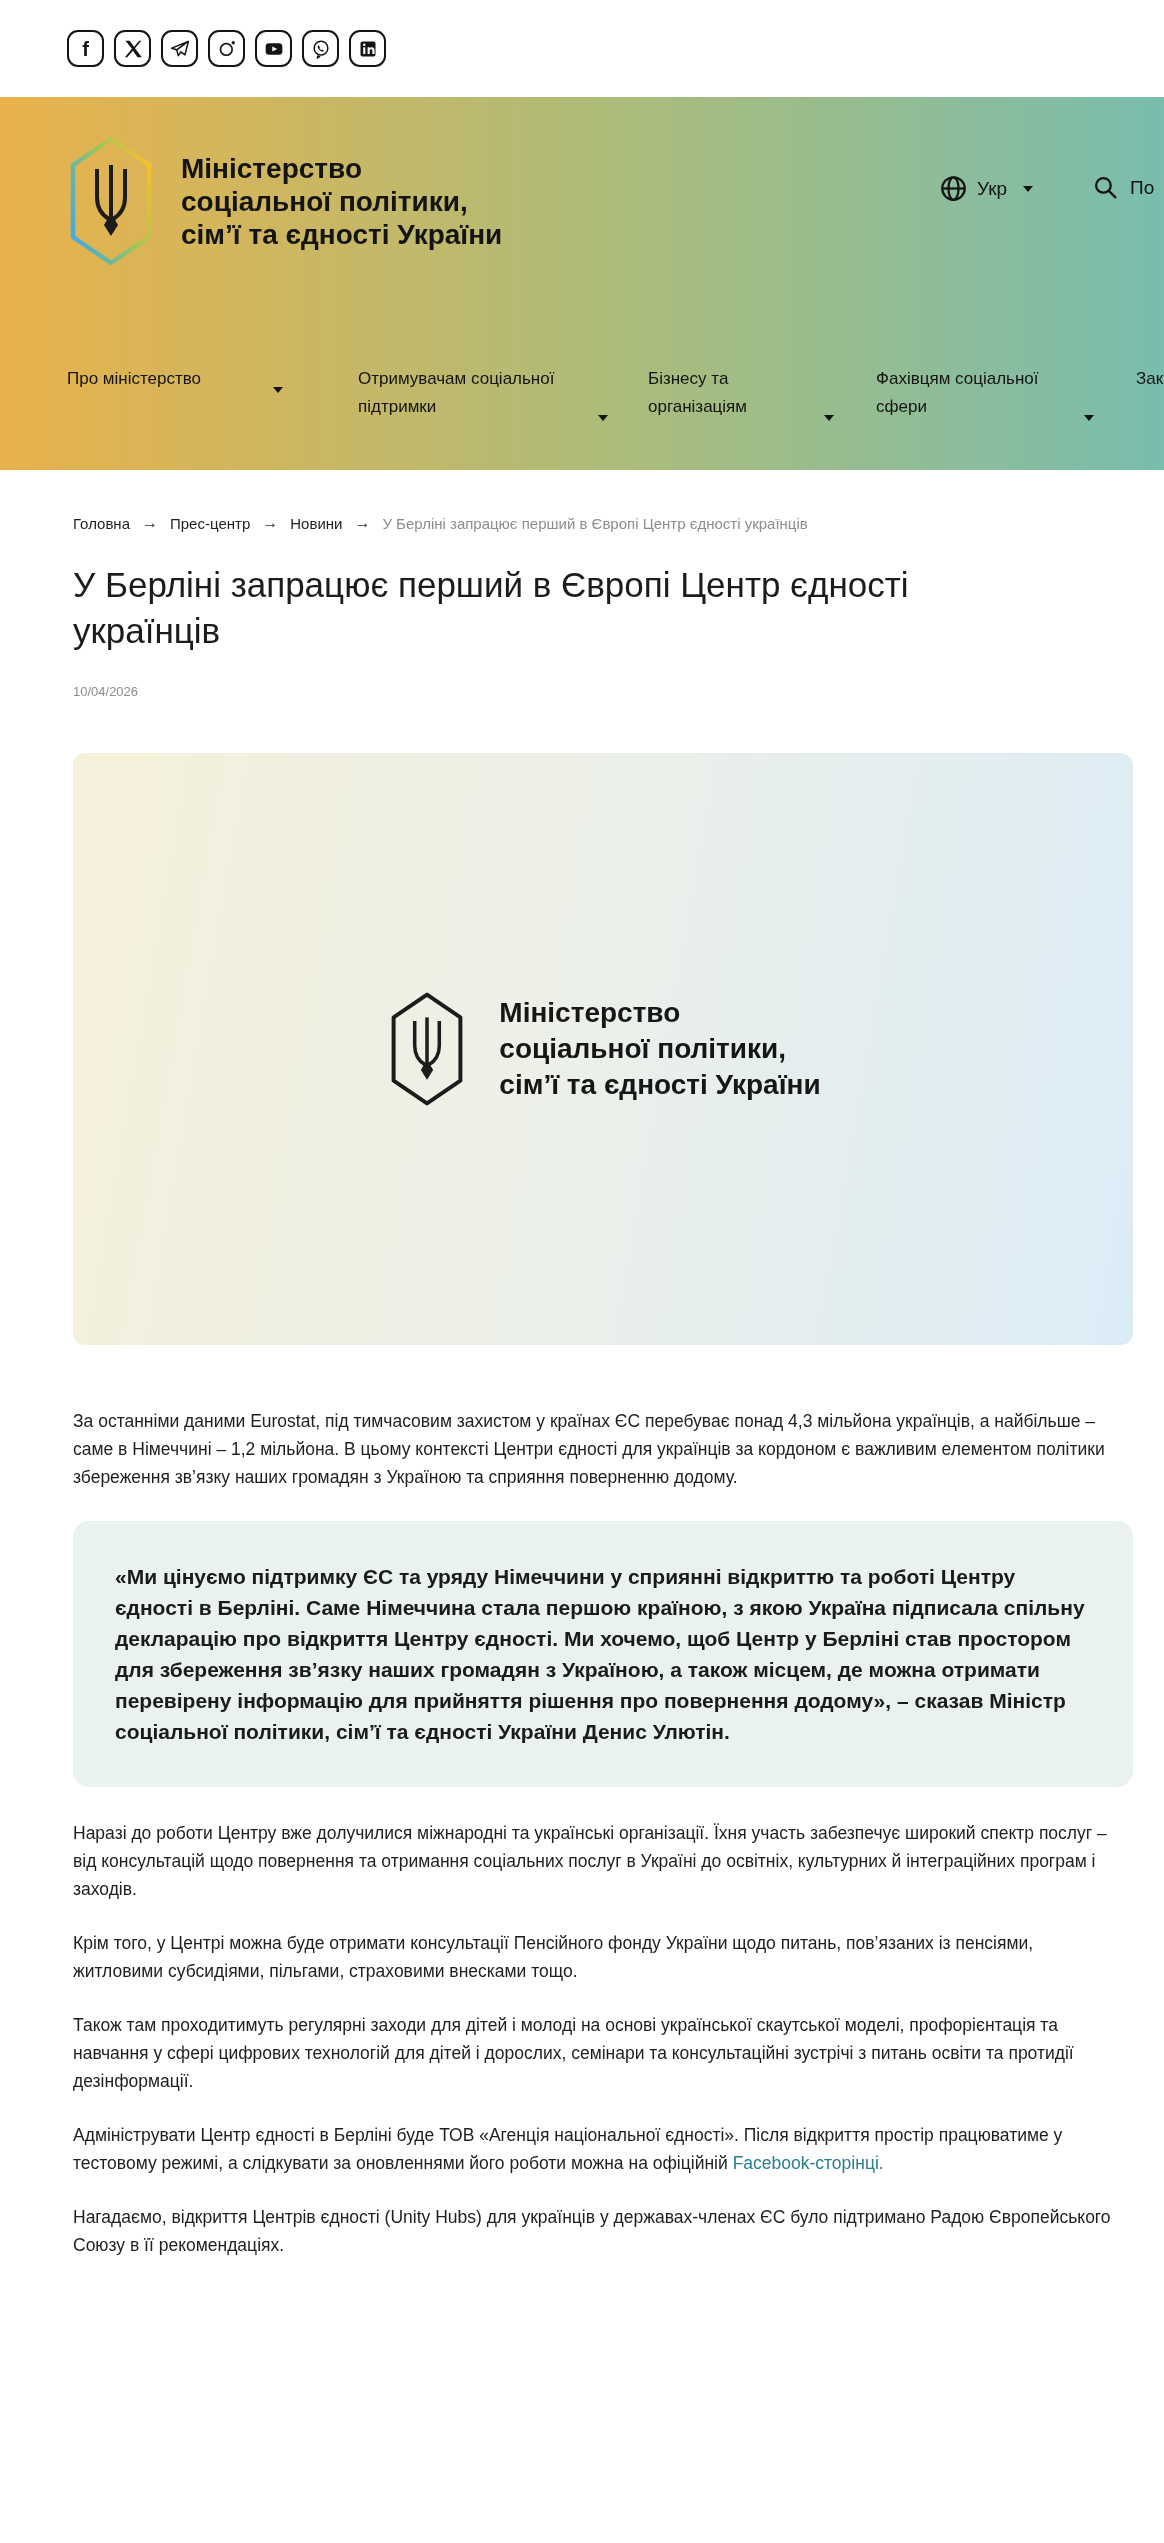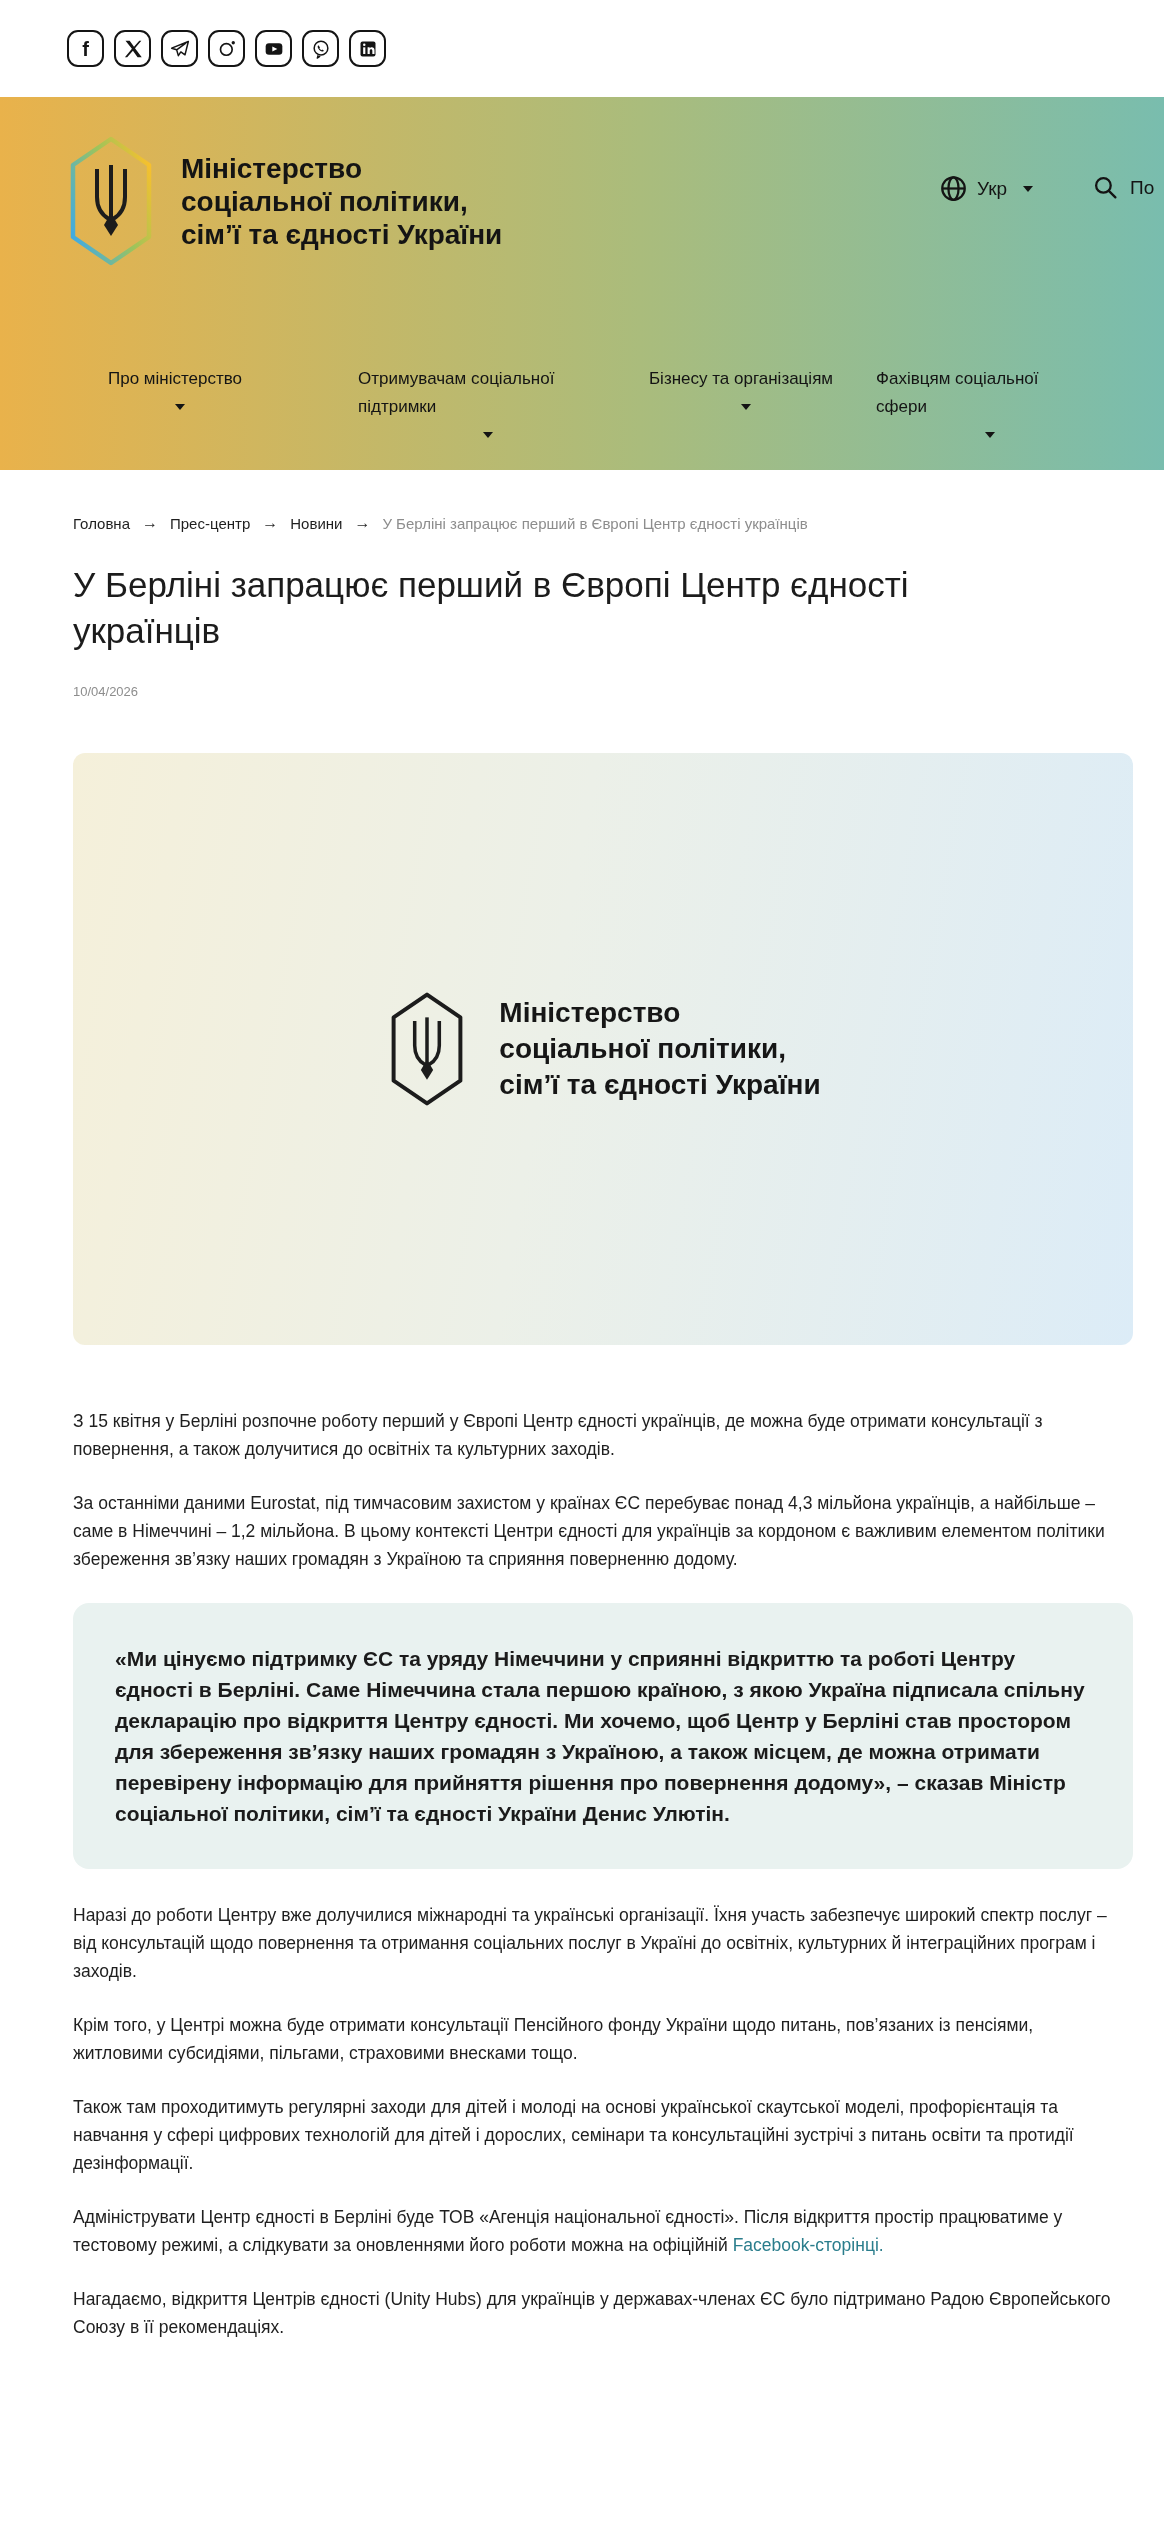--- a/index.html
+++ b/index.html
@@ -40,21 +40,21 @@
   .brand{position:absolute;left:67px;top:38px;display:flex;align-items:center;gap:26px;cursor:pointer;}
   .brand-title{font-size:28px;line-height:33px;font-weight:700;color:#141414;}
   .lang{position:absolute;left:940px;top:78px;display:flex;align-items:center;gap:10px;cursor:pointer;}
   .lang-label{font-size:19px;font-weight:500;color:#141414;}
   .caret{width:0;height:0;border-left:5px solid transparent;border-right:5px solid transparent;border-top:6px solid #141414;}
   .lang .caret{margin-left:6px;}
   .search{position:absolute;left:1093px;top:78px;display:flex;align-items:center;gap:12px;cursor:pointer;white-space:nowrap;text-align:right;}
   .search-label{font-size:19px;font-weight:500;color:#141414;}
   
   .main-nav{position:absolute;left:67px;top:268px;display:flex;align-items:flex-start;white-space:normal;}
-  .nav-item{display:flex;align-items:center;justify-content:space-between;cursor:pointer;flex-direction:column;}
+  .nav-item{display:flex;align-items:flex-end;justify-content:space-between;cursor:pointer;}
   .nav-label{font-size:17px;line-height:28px;font-weight:500;color:#141414;}
   .nav-item .caret{margin-top:11px;margin-left:10px;flex:0 0 auto;}
   .nav-1{width:216px;margin-right:42px;}
   .nav-2{width:250px;margin-right:40px;margin-left:33px;}
   .nav-3{width:186px;margin-right:42px;}
   .nav-4{width:218px;margin-right:42px;}
   .nav-5{width:120px;}
   
   .content{padding:0 52px 0 73px;max-width:1164px;}
   .breadcrumb{display:flex;align-items:center;gap:12px;padding-top:44px;font-size:15px;flex-wrap:nowrap;white-space:nowrap;}
@@ -222,21 +222,20 @@
       </svg>
       <div class="hero-title">
         <div>Міністерство</div>
         <div>соціальної політики,</div>
         <div>сім’ї та єдності України</div>
       </div>
     </div>
   </div>
 
   <div class="article-body">
-    <p>З 15 квітня у Берліні розпочне роботу перший у Європі Центр єдності українців, де можна буде отримати консультації з повернення, а також долучитися до освітніх та культурних заходів.</p>
     <p>За останніми даними Eurostat, під тимчасовим захистом у країнах ЄС перебуває понад 4,3 мільйона українців, а найбільше – саме в Німеччині – 1,2 мільйона. В цьому контексті Центри єдності для українців за кордоном є важливим елементом політики збереження зв’язку наших громадян з Україною та сприяння поверненню додому.</p>
 
     <div class="quote-block">
       <div class="quote-text">«Ми цінуємо підтримку ЄС та уряду Німеччини у сприянні відкриттю та роботі Центру єдності в Берліні. Саме Німеччина стала першою країною, з якою Україна підписала спільну декларацію про відкриття Центру єдності. Ми хочемо, щоб Центр у Берліні став простором для збереження зв’язку наших громадян з Україною, а також місцем, де можна отримати перевірену інформацію для прийняття рішення про повернення додому», – сказав Міністр соціальної політики, сім’ї та єдності України Денис Улютін.</div>
     </div>
 
     <p>Наразі до роботи Центру вже долучилися міжнародні та українські організації. Їхня участь забезпечує широкий спектр послуг – від консультацій щодо повернення та отримання соціальних послуг в Україні до освітніх, культурних й інтеграційних програм і заходів.</p>
     <p>Крім того, у Центрі можна буде отримати консультації Пенсійного фонду України щодо питань, пов’язаних із пенсіями, житловими субсидіями, пільгами, страховими внесками тощо.</p>
     <p>Також там проходитимуть регулярні заходи для дітей і молоді на основі української скаутської моделі, профорієнтація та навчання у сфері цифрових технологій для дітей і дорослих, семінари та консультаційні зустрічі з питань освіти та протидії дезінформації.</p>
     <p><span>Адмініструвати Центр єдності в Берліні буде ТОВ «Агенція національної єдності». Після відкриття простір працюватиме у тестовому режимі, а слідкувати за оновленнями його роботи можна на офіційній </span><a class="fb-link">Facebook-сторінці.</a></p>

